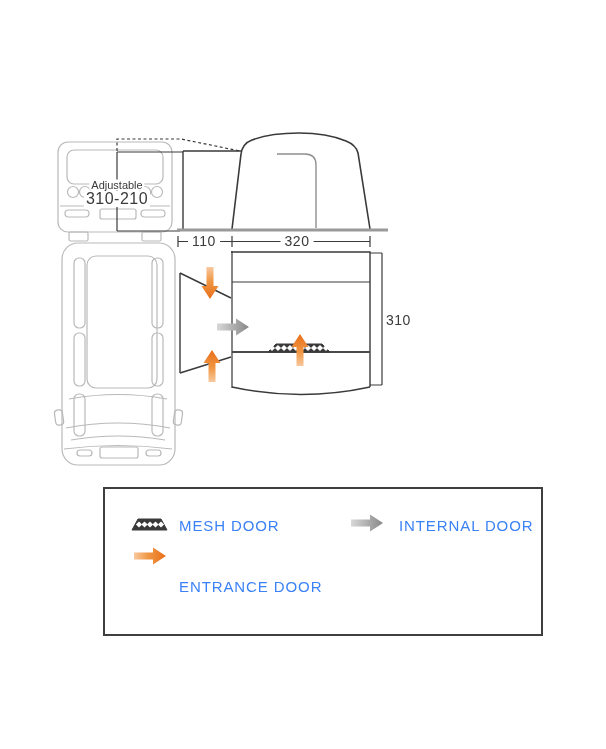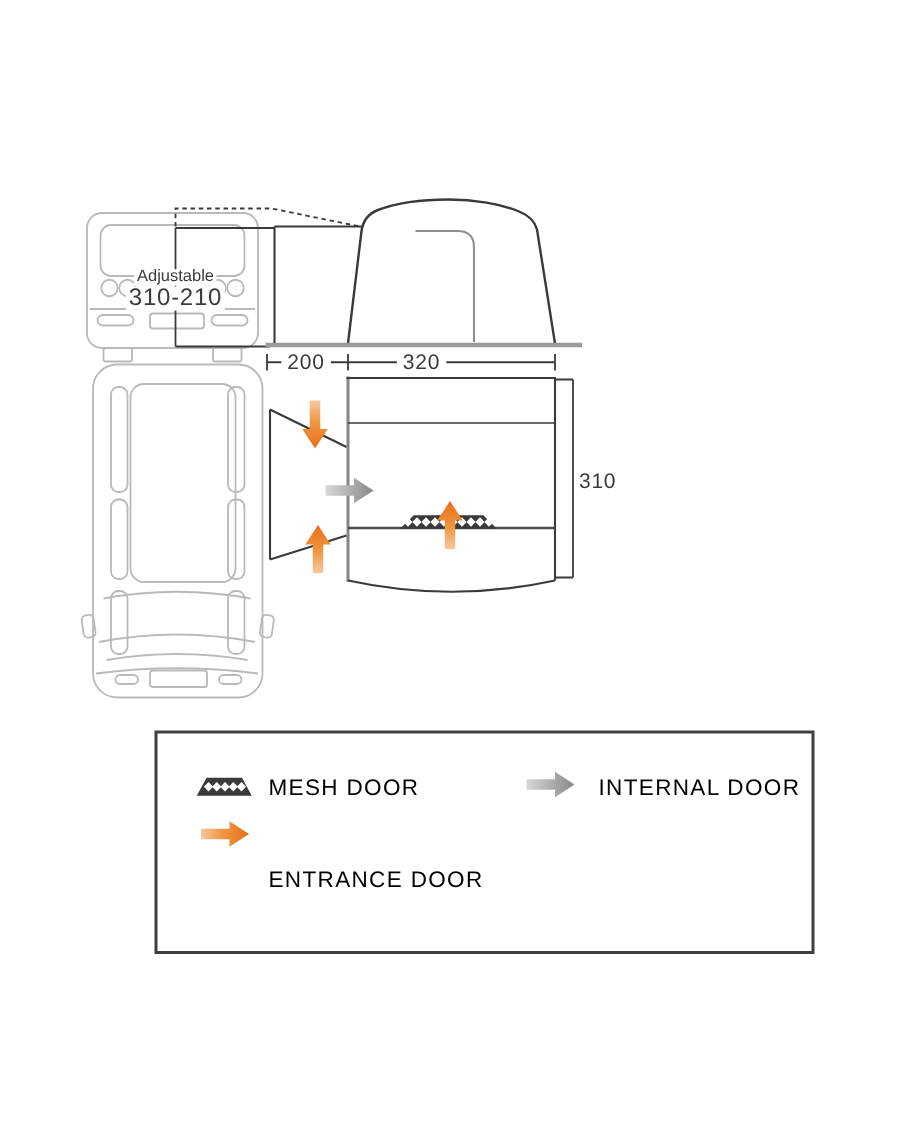--- a/index.html
+++ b/index.html
@@ -28,21 +28,21 @@
     position:absolute;
     left:103px;top:487px;
     width:436px;height:145px;
     border:2px solid #3f3f3f;
     background:transparent;
   }
   .legend-label{
     position:absolute;
     font-size:15px;
     letter-spacing:0.9px;
-    color:#000000;
+    color:#3b82f6;
     line-height:16px;
     background:transparent;
   }
   .legend-note{
     position:absolute;
     top:103px;left:50%;
     transform:translateX(-50%);
     font-size:12px;
     letter-spacing:0.6px;
     color:#3a3a3a;
@@ -171,22 +171,22 @@
         <use href="#dm" x="155.5" y="524.5"></use>
       <use href="#dm" x="161" y="524.5"></use>
     </g>
     <use href="#arrowShape" transform="translate(367,523)" fill="url(#gradGray)"></use>
     <use href="#arrowShape" transform="translate(150,556)" fill="url(#gradOrange)"></use>
   </svg>
 
   <span class="lbl center adj1" style="left:117px;top:185px;">Adjustable</span>
   <span class="lbl center adj2" style="left:117px;top:199px;">310-210</span>
 
-  <span class="lbl center dim" style="left:204px;top:241px;">200</span>
-  <span class="lbl center dim" style="left:281px;top:241px;">320</span>
+  <span class="lbl center dim" style="left:204px;top:241px;">110</span>
+  <span class="lbl center dim" style="left:297px;top:241px;">320</span>
   <span class="lbl dim dim310" style="left:384px;top:320px;background:transparent;">310</span>
 
   <div class="legend-box">
     <span class="legend-label" style="left:74px;top:29px;">MESH DOOR</span>
     <span class="legend-label" style="left:294px;top:29px;">INTERNAL DOOR</span>
     <span class="legend-label" style="left:74px;top:61px;margin-top:29px;">ENTRANCE DOOR</span>
   </div>
 
 </div>
 

